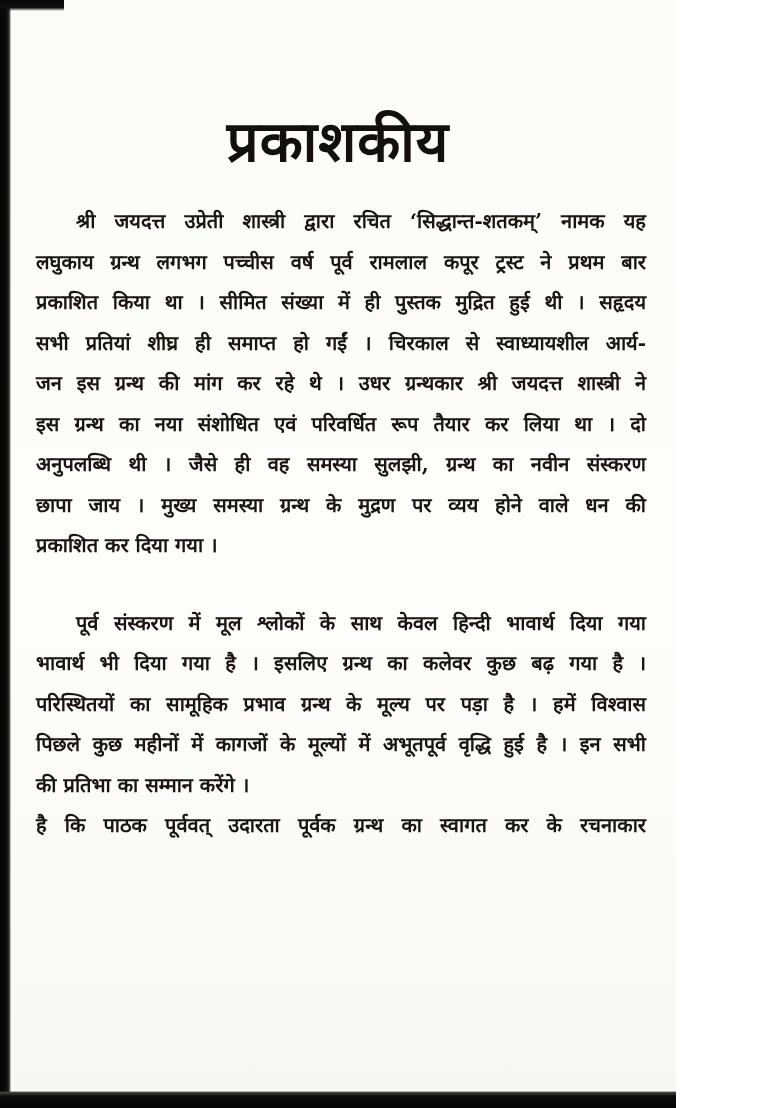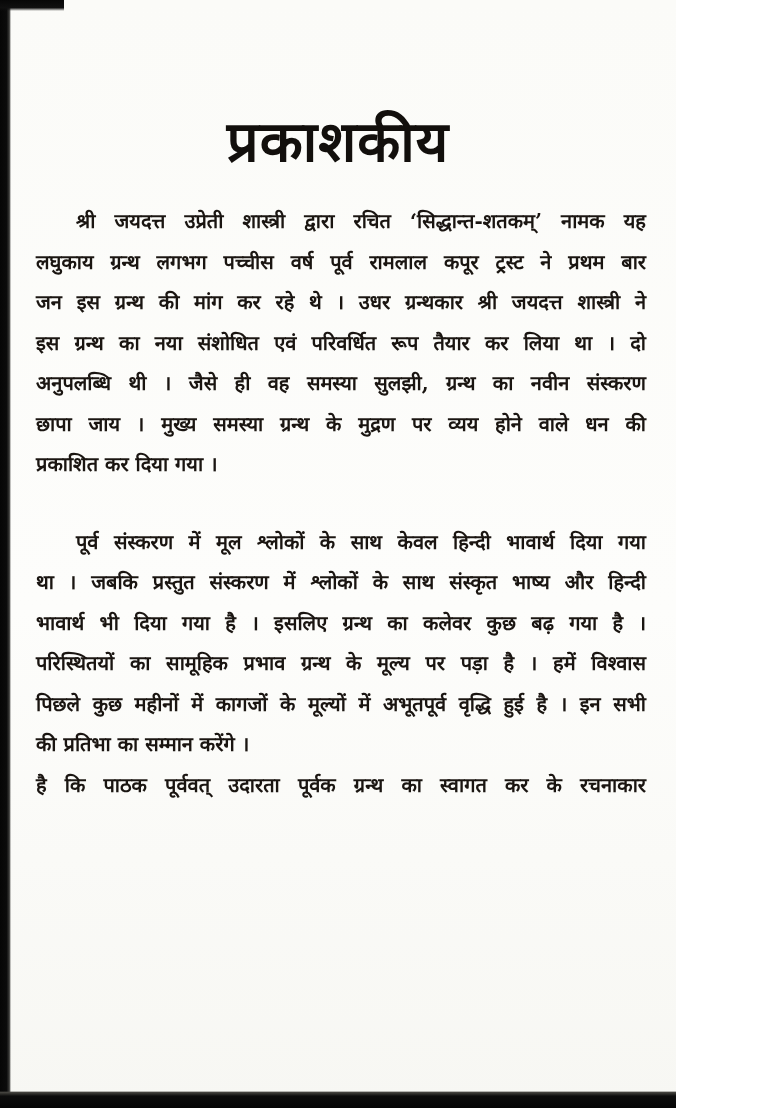--- a/index.html
+++ b/index.html
@@ -71,29 +71,30 @@
 <div class="page">
   <div class="edge-left"></div>
   <div class="edge-bottom"></div>
   <div class="edge-topleft"></div>
 
   <h1 class="title">प्रकाशकीय</h1>
 
   <div class="para para-1">
     <div class="line indent">श्री जयदत्त उप्रेती शास्त्री द्वारा रचित ‘सिद्धान्त-शतकम्’ नामक यह</div>
     <div class="line">लघुकाय ग्रन्थ लगभग पच्चीस वर्ष पूर्व रामलाल कपूर ट्रस्ट ने प्रथम बार</div>
+    <div class="line">प्रकाशित किया था । सीमित संख्या में ही पुस्तक मुद्रित हुई थी । सहृदय</div>
+    <div class="line">सभी प्रतियां शीघ्र ही समाप्त हो गईं । चिरकाल से स्वाध्यायशील आर्य-</div>
     <div class="line">जन इस ग्रन्थ की मांग कर रहे थे । उधर ग्रन्थकार श्री जयदत्त शास्त्री ने</div>
     <div class="line">इस ग्रन्थ का नया संशोधित एवं परिवर्धित रूप तैयार कर लिया था । दो</div>
     <div class="line">अनुपलब्धि थी । जैसे ही वह समस्या सुलझी, ग्रन्थ का नवीन संस्करण</div>
     <div class="line">छापा जाय । मुख्य समस्या ग्रन्थ के मुद्रण पर व्यय होने वाले धन की</div>
     <div class="line para-end">प्रकाशित कर दिया गया ।</div>
   </div>
 
   <div class="para para-2">
     <div class="line indent">पूर्व संस्करण में मूल श्लोकों के साथ केवल हिन्दी भावार्थ दिया गया</div>
-    <div class="line">था । जबकि प्रस्तुत संस्करण में श्लोकों के साथ संस्कृत भाष्य और हिन्दी</div>
     <div class="line">भावार्थ भी दिया गया है । इसलिए ग्रन्थ का कलेवर कुछ बढ़ गया है ।</div>
     <div class="line">परिस्थितयों का सामूहिक प्रभाव ग्रन्थ के मूल्य पर पड़ा है । हमें विश्वास</div>
     <div class="line">पिछले कुछ महीनों में कागजों के मूल्यों में अभूतपूर्व वृद्धि हुई है । इन सभी</div>
     <div class="line para-end">की प्रतिभा का सम्मान करेंगे ।</div>
     <div class="line">है कि पाठक पूर्ववत् उदारता पूर्वक ग्रन्थ का स्वागत कर के रचनाकार</div>
   </div>
 </div>
 
 </body></html>

